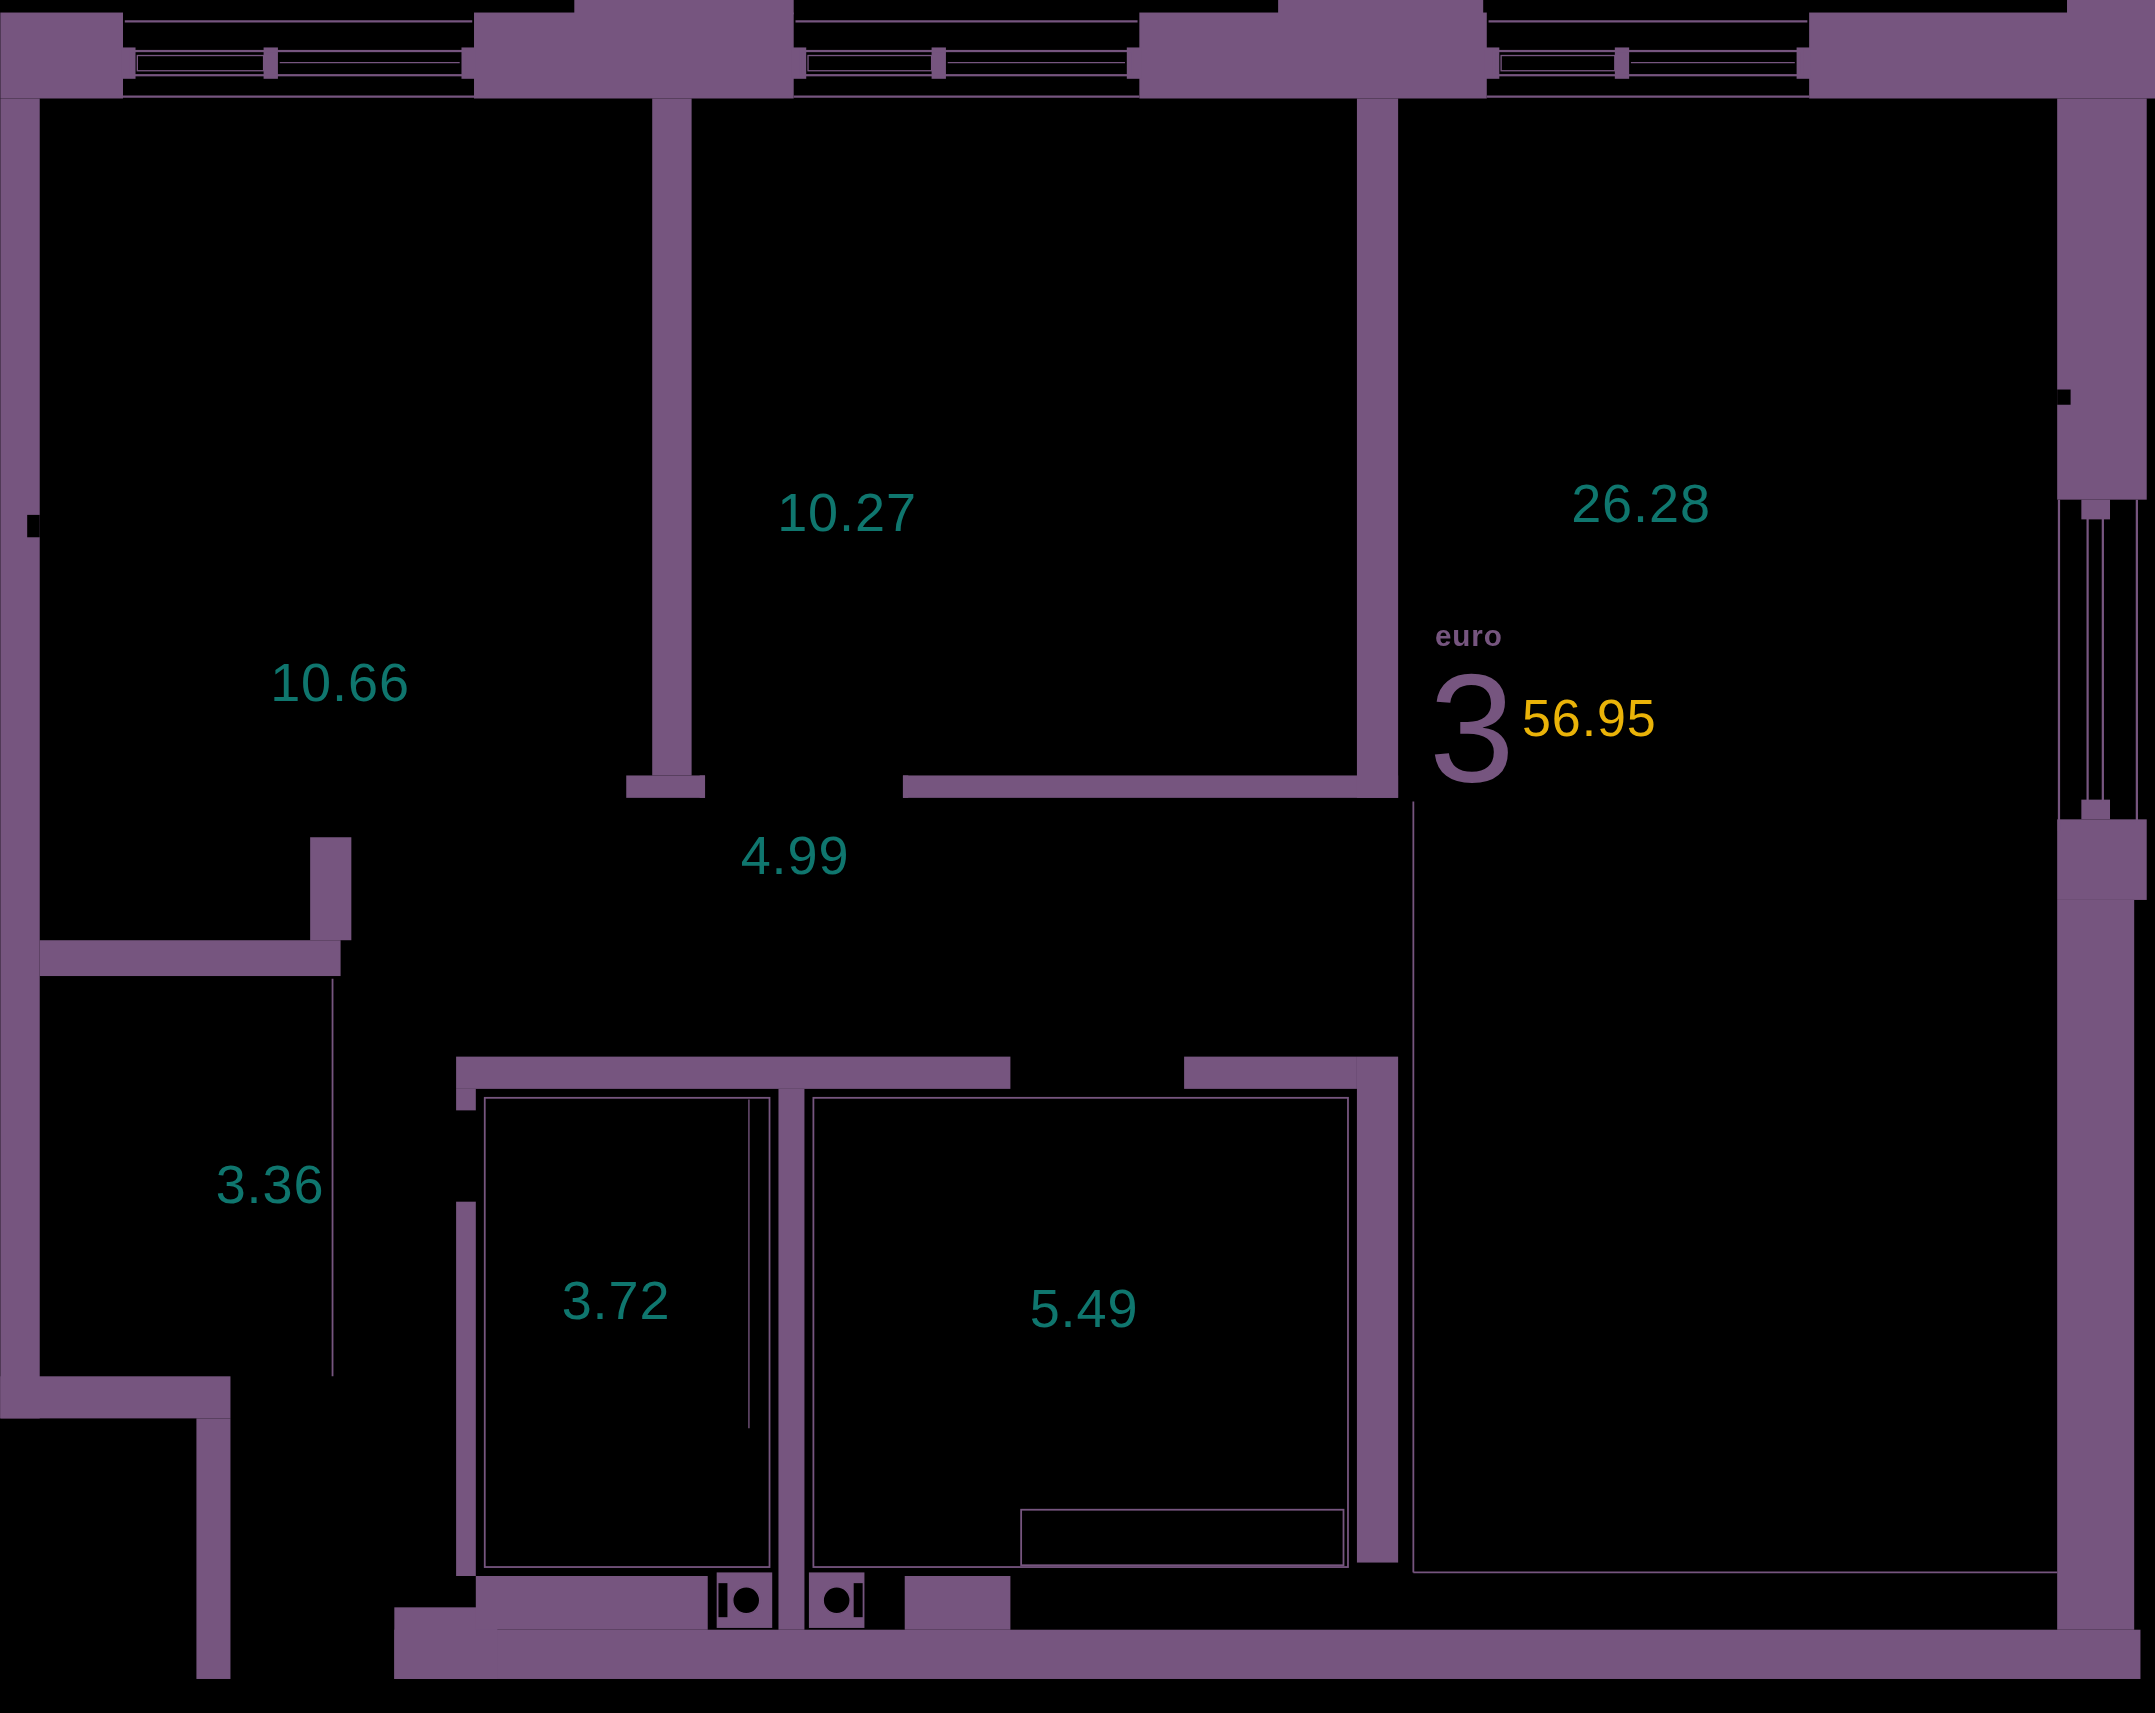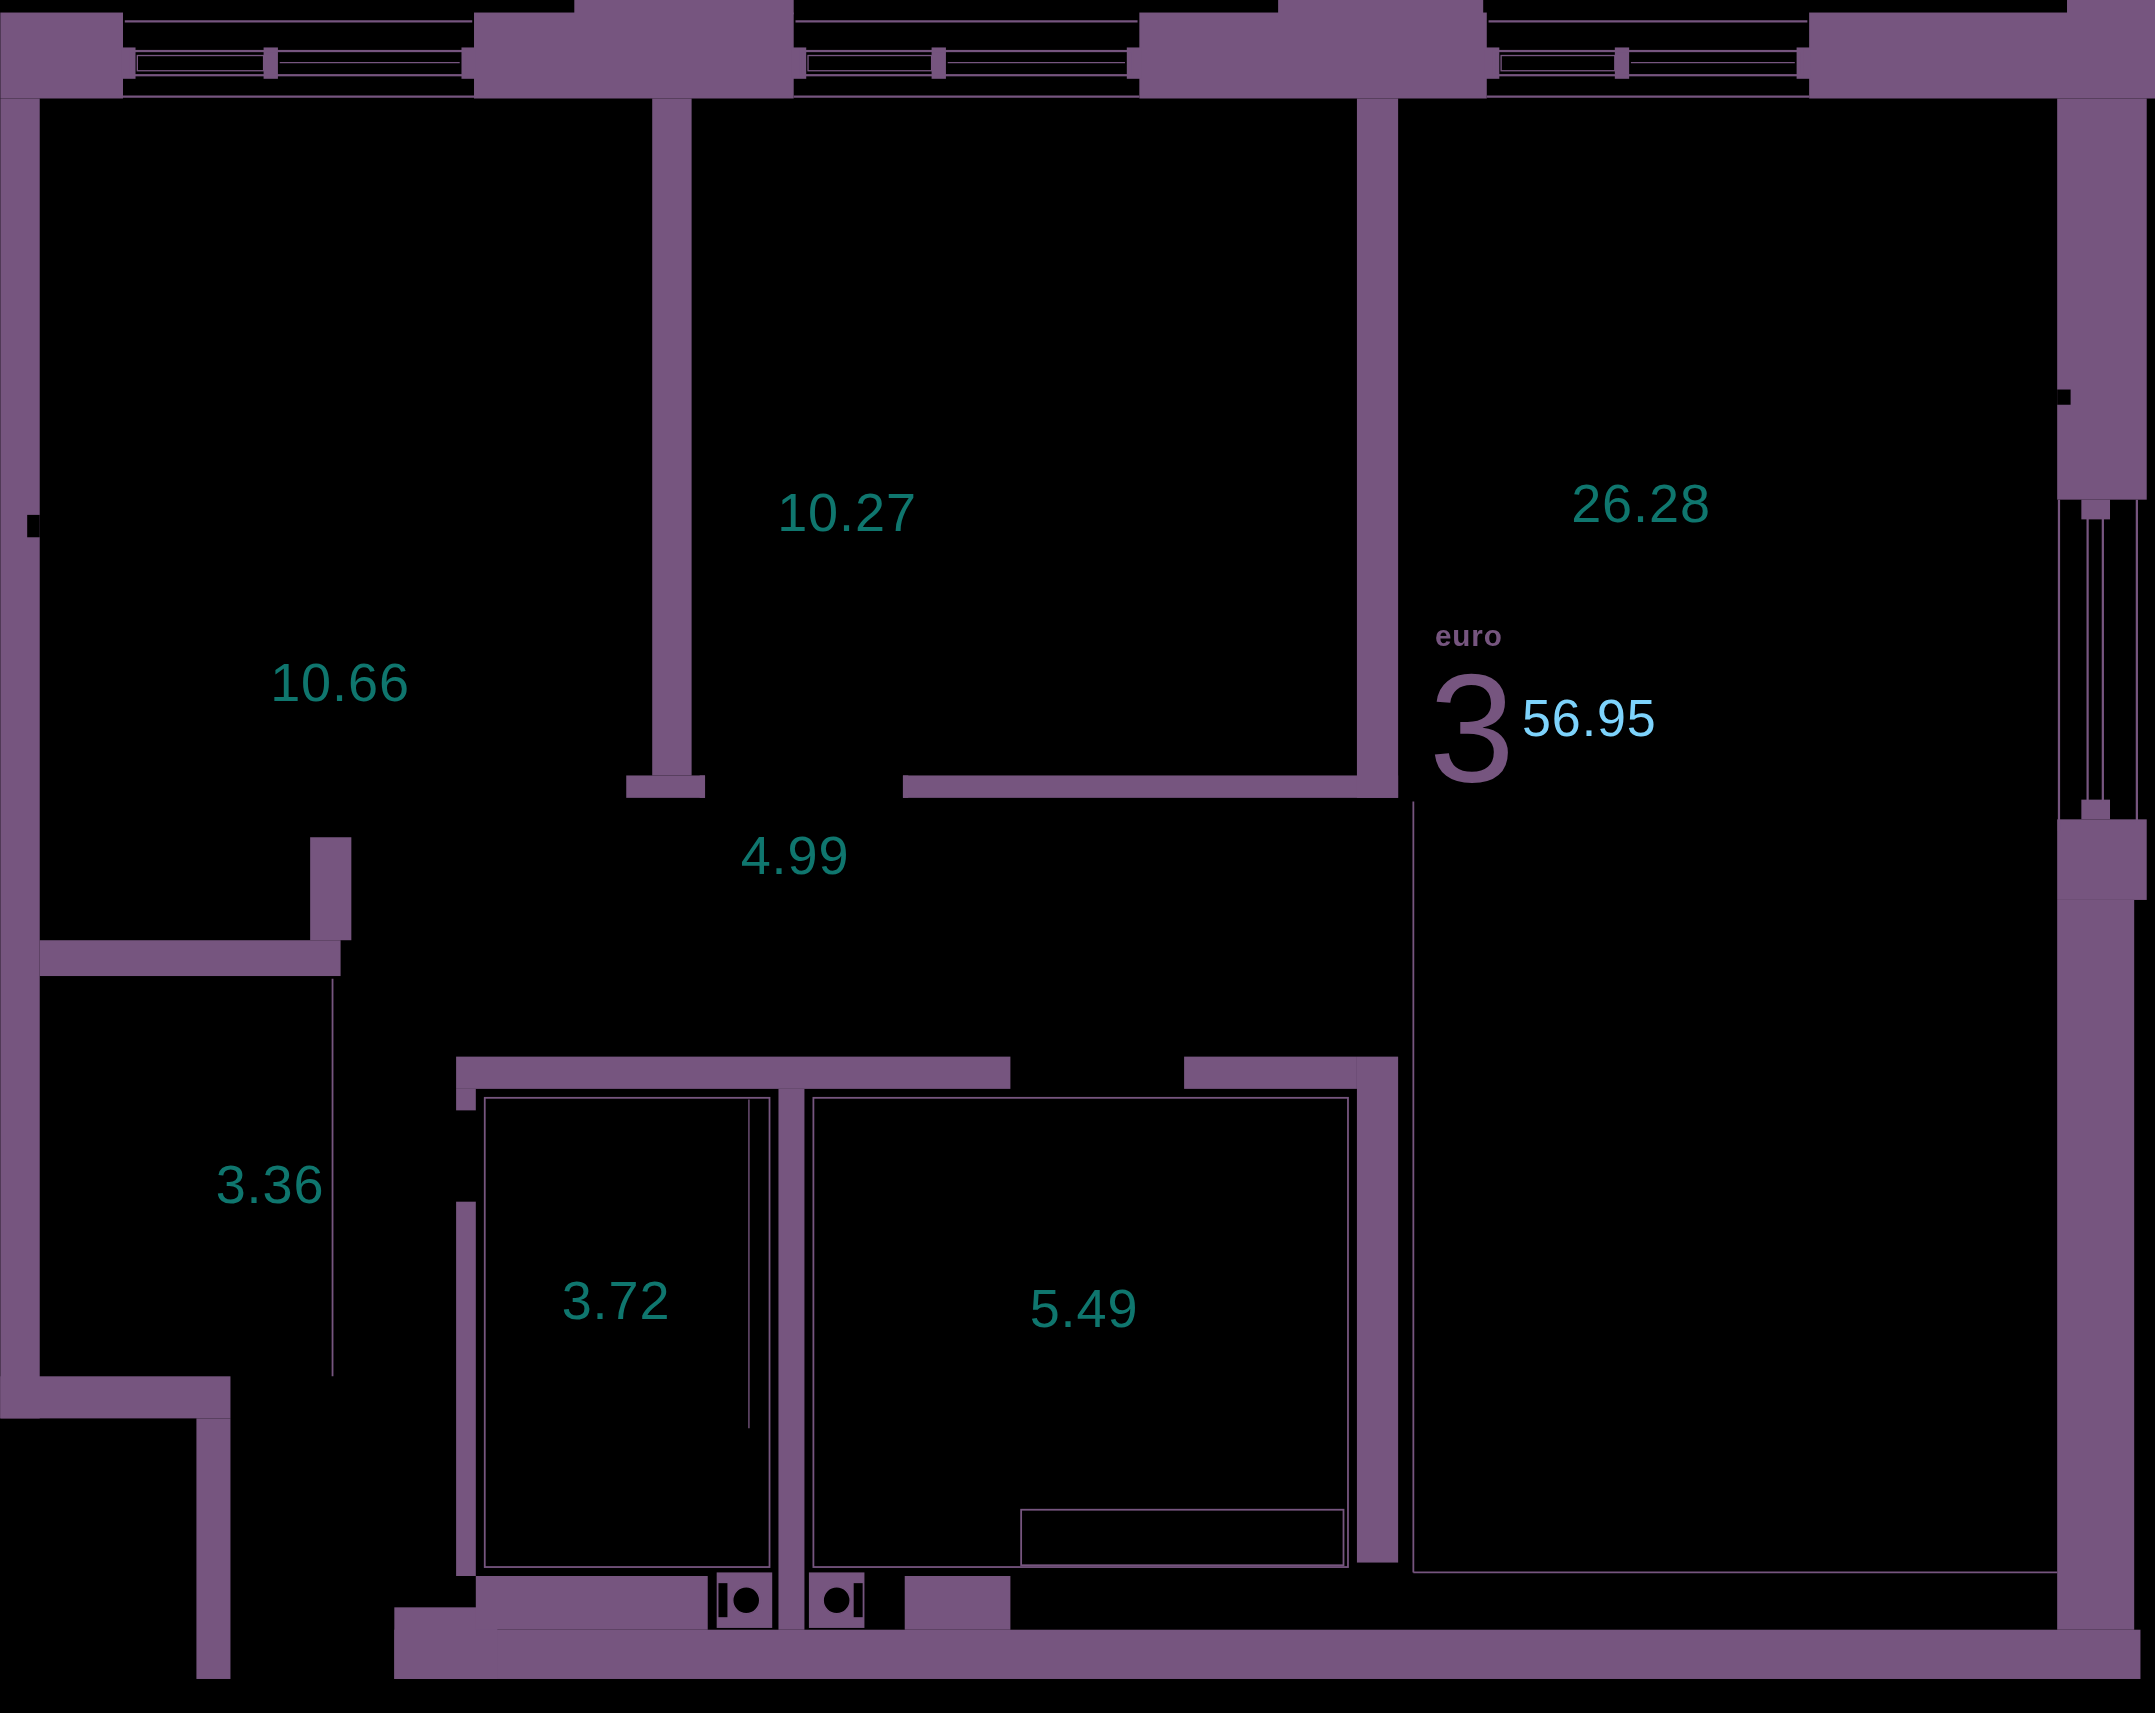--- a/index.html
+++ b/index.html
@@ -30,21 +30,21 @@
   .euro-number{
     position:absolute;
     left:1429px;top:652px;
     font-size:154px;font-weight:400;line-height:1;
     color:#76557F;
   }
   .total-area{
     position:absolute;
     left:1522px;top:688px;
     font-size:52px;font-weight:500;letter-spacing:0.9px;
-    color:#7dd3fc;
+    color:#eab308;
   }
 </style>
 </head>
 <body>
 
 <div class="stage">
 
   <svg class="plan-svg" viewBox="0 0 2407 1913">
     <g fill="#76557F" stroke="none">
 

